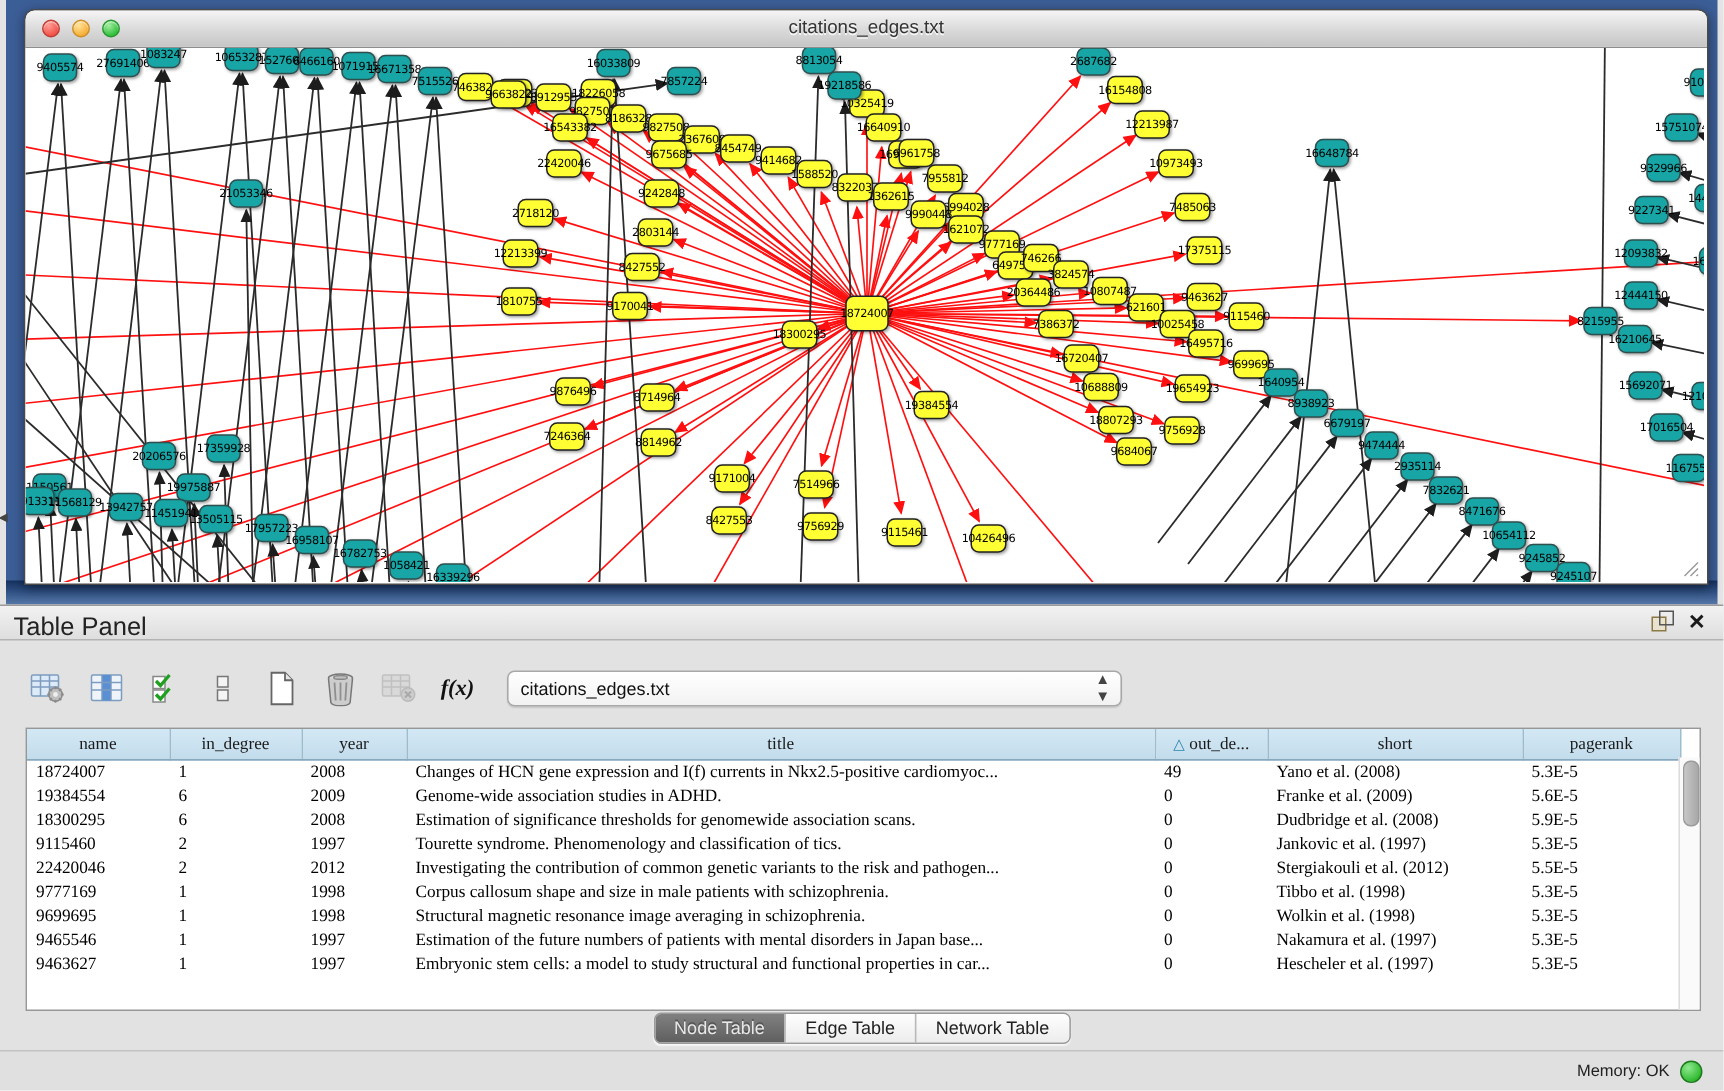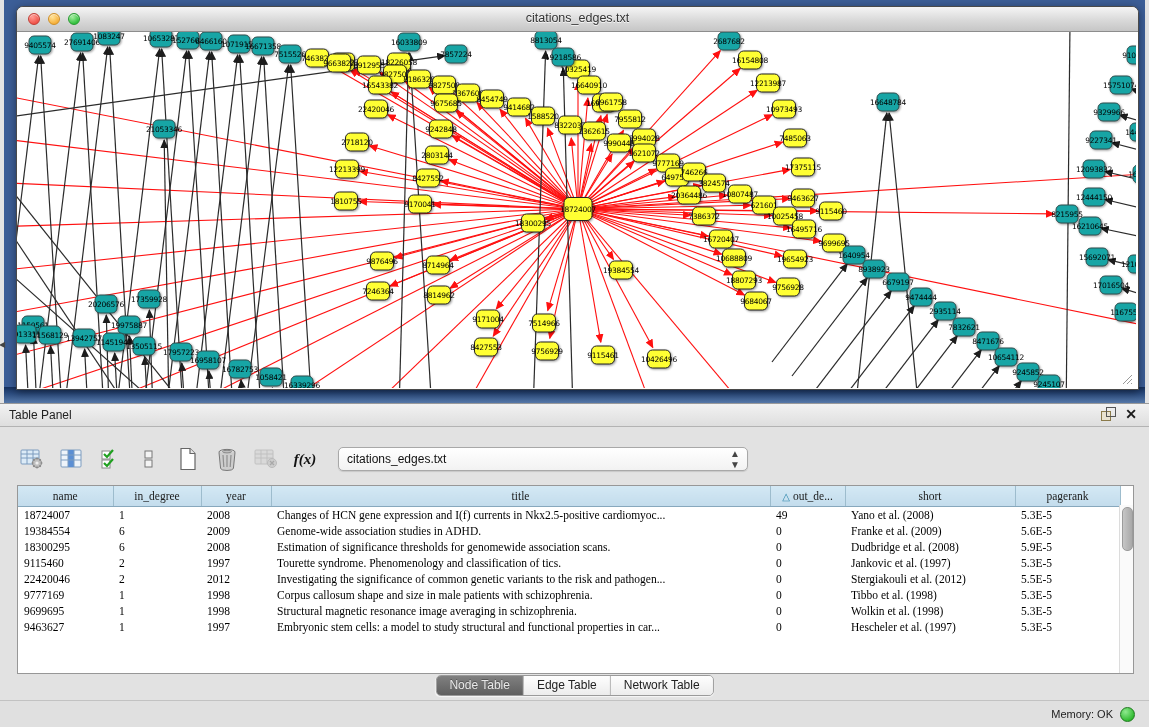--- a/index.html
+++ b/index.html
@@ -26,21 +26,21 @@
   .light.red{background:radial-gradient(circle at 35% 30%,#ff9d96,#f1544a 70%);border:1px solid #c13c34;box-sizing:border-box;}
   .light.yellow{background:radial-gradient(circle at 35% 30%,#ffe39a,#f6b03a 70%);border:1px solid #cf8f26;box-sizing:border-box;}
   .light.green{background:radial-gradient(circle at 35% 30%,#a4eda0,#33c13f 70%);border:1px solid #26992f;box-sizing:border-box;}
   #canvas-wrap{position:relative;width:1119px;height:356px;background:#fff;overflow:hidden;}
   #net-svg{position:absolute;left:0;top:0;}
   .grip{position:absolute;right:3px;bottom:3px;width:12px;height:12px;}
   
   #table-panel{position:absolute;left:0;top:403px;width:1149px;height:297px;background:#e2e2e2;}
   #panel-title{height:22px;border-top:1px solid #9a9a9a;border-bottom:1px solid #b3b3b3;
       background:linear-gradient(180deg,#f2f2f2,#dedede);position:relative;}
-  #panel-title .label{position:absolute;left:9px;top:4px;font-size:12px;color:#222;}
+  #panel-title .label{position:absolute;left:9px;top:4px;font-size:17px;color:#222;}
   #panel-title .controls{position:absolute;right:12px;top:3px;display:flex;gap:10px;align-items:center;}
   .float-ico{width:14px;height:14px;position:relative;}
   .float-ico .sq1{position:absolute;left:0;top:4px;width:8px;height:8px;border:1.4px solid #8a7a4a;background:#e8e2cf;}
   .float-ico .sq2{position:absolute;left:5px;top:0;width:8px;height:8px;border:1.4px solid #555;background:transparent;}
   .close-ico{font-size:14px;font-weight:bold;color:#1a1a1a;line-height:14px;cursor:default;}
   #toolbar{position:absolute;left:20px;top:44px;display:flex;align-items:center;gap:15px;}
   .tbtn{width:24px;height:22px;display:flex;align-items:center;justify-content:center;}
   .fx{font-family:"Liberation Serif",serif;font-style:italic;font-weight:bold;font-size:15px;color:#111;}
   #table-chooser{margin-left:6px;width:392px;height:22px;border:1px solid #a8a8a8;border-radius:5px;
       background:linear-gradient(180deg,#ffffff,#f2f2f2);display:flex;align-items:center;
@@ -892,41 +892,50 @@
             <td>1997</td>
             <td>Tourette syndrome. Phenomenology and classification of tics.</td>
             <td>0</td>
             <td>Jankovic et al. (1997)</td>
             <td>5.3E-5</td>
           </tr>
           <tr>
             <td>22420046</td>
             <td>2</td>
             <td>2012</td>
-            <td>Investigating the significance of common genetic variants to the risk and pathogen...</td>
+            <td>Investigating the contribution of common genetic variants to the risk and pathogen...</td>
             <td>0</td>
             <td>Stergiakouli et al. (2012)</td>
             <td>5.5E-5</td>
           </tr>
           <tr>
             <td>9777169</td>
             <td>1</td>
             <td>1998</td>
             <td>Corpus callosum shape and size in male patients with schizophrenia.</td>
             <td>0</td>
             <td>Tibbo et al. (1998)</td>
             <td>5.3E-5</td>
           </tr>
           <tr>
             <td>9699695</td>
             <td>1</td>
             <td>1998</td>
             <td>Structural magnetic resonance image averaging in schizophrenia.</td>
             <td>0</td>
             <td>Wolkin et al. (1998)</td>
+            <td>5.3E-5</td>
+          </tr>
+          <tr>
+            <td>9465546</td>
+            <td>1</td>
+            <td>1997</td>
+            <td>Estimation of the future numbers of patients with mental disorders in Japan base...</td>
+            <td>0</td>
+            <td>Nakamura et al. (1997)</td>
             <td>5.3E-5</td>
           </tr>
           <tr>
             <td>9463627</td>
             <td>1</td>
             <td>1997</td>
             <td>Embryonic stem cells: a model to study structural and functional properties in car...</td>
             <td>0</td>
             <td>Hescheler et al. (1997)</td>
             <td>5.3E-5</td>

